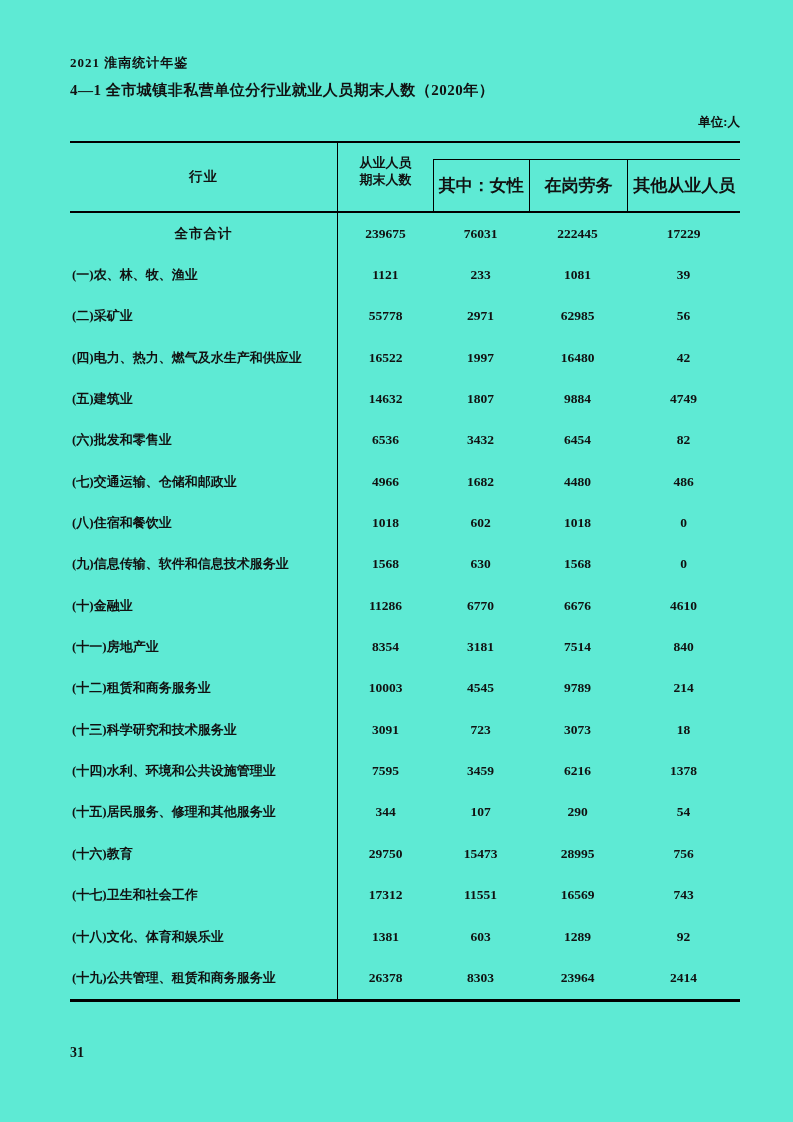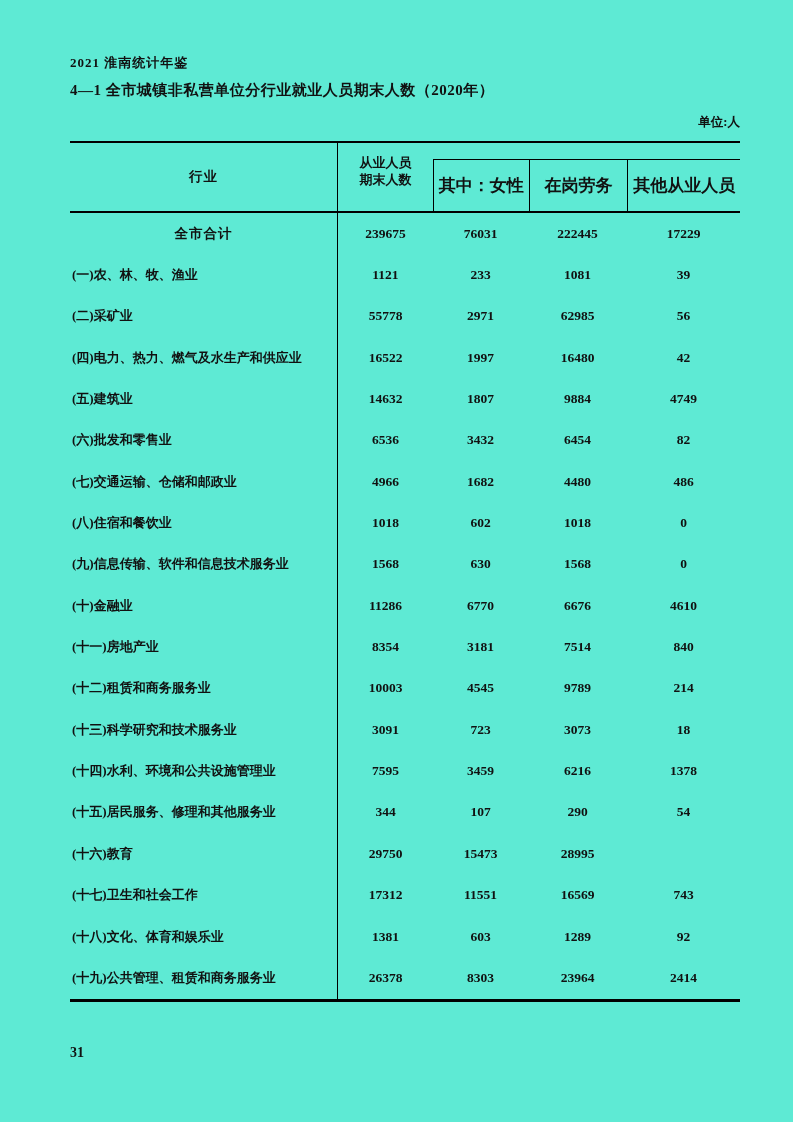--- a/index.html
+++ b/index.html
@@ -259,20 +259,21 @@
           <div class="num c1">344</div>
           <div class="num c2">107</div>
           <div class="num c3">290</div>
           <div class="num c4">54</div>
         </div>
         <div class="row">
           <div class="label">(十六)教育</div>
           <div class="num c1">29750</div>
           <div class="num c2">15473</div>
           <div class="num c3">28995</div>
+          <div class="num c4">756</div>
         </div>
         <div class="row">
           <div class="label">(十七)卫生和社会工作</div>
           <div class="num c1">17312</div>
           <div class="num c2">11551</div>
           <div class="num c3">16569</div>
           <div class="num c4">743</div>
         </div>
         <div class="row">
           <div class="label">(十八)文化、体育和娱乐业</div>

